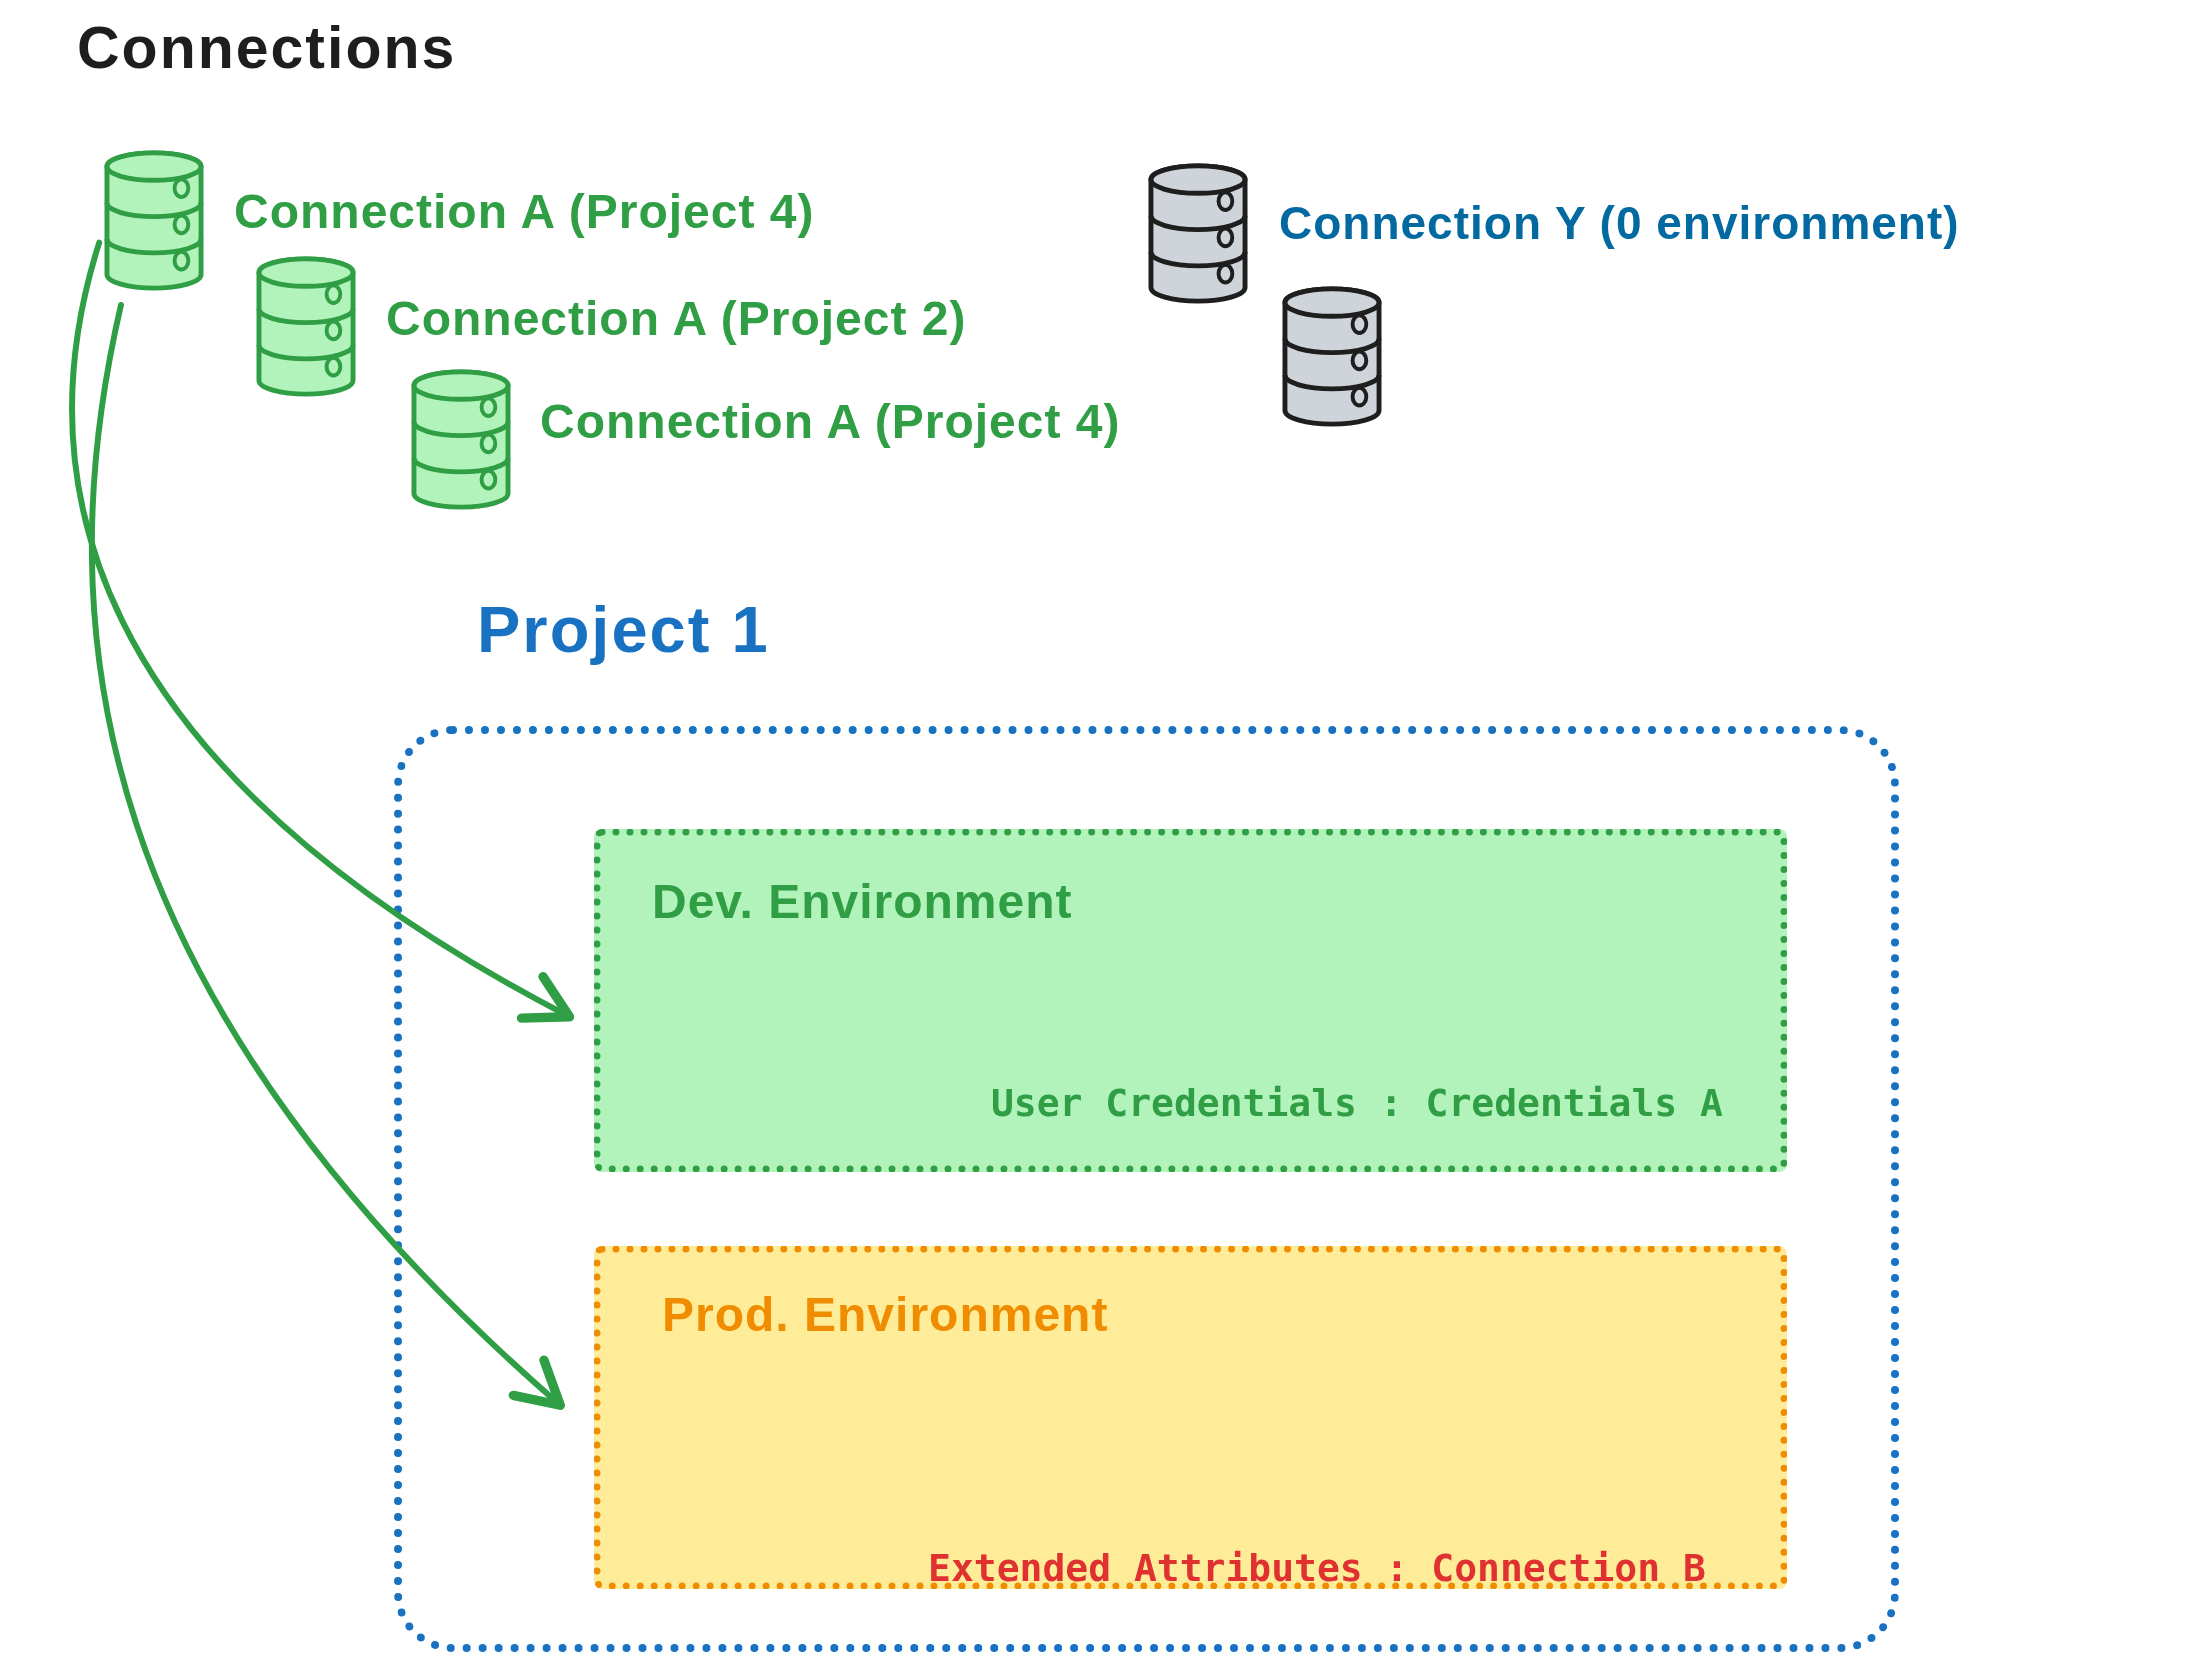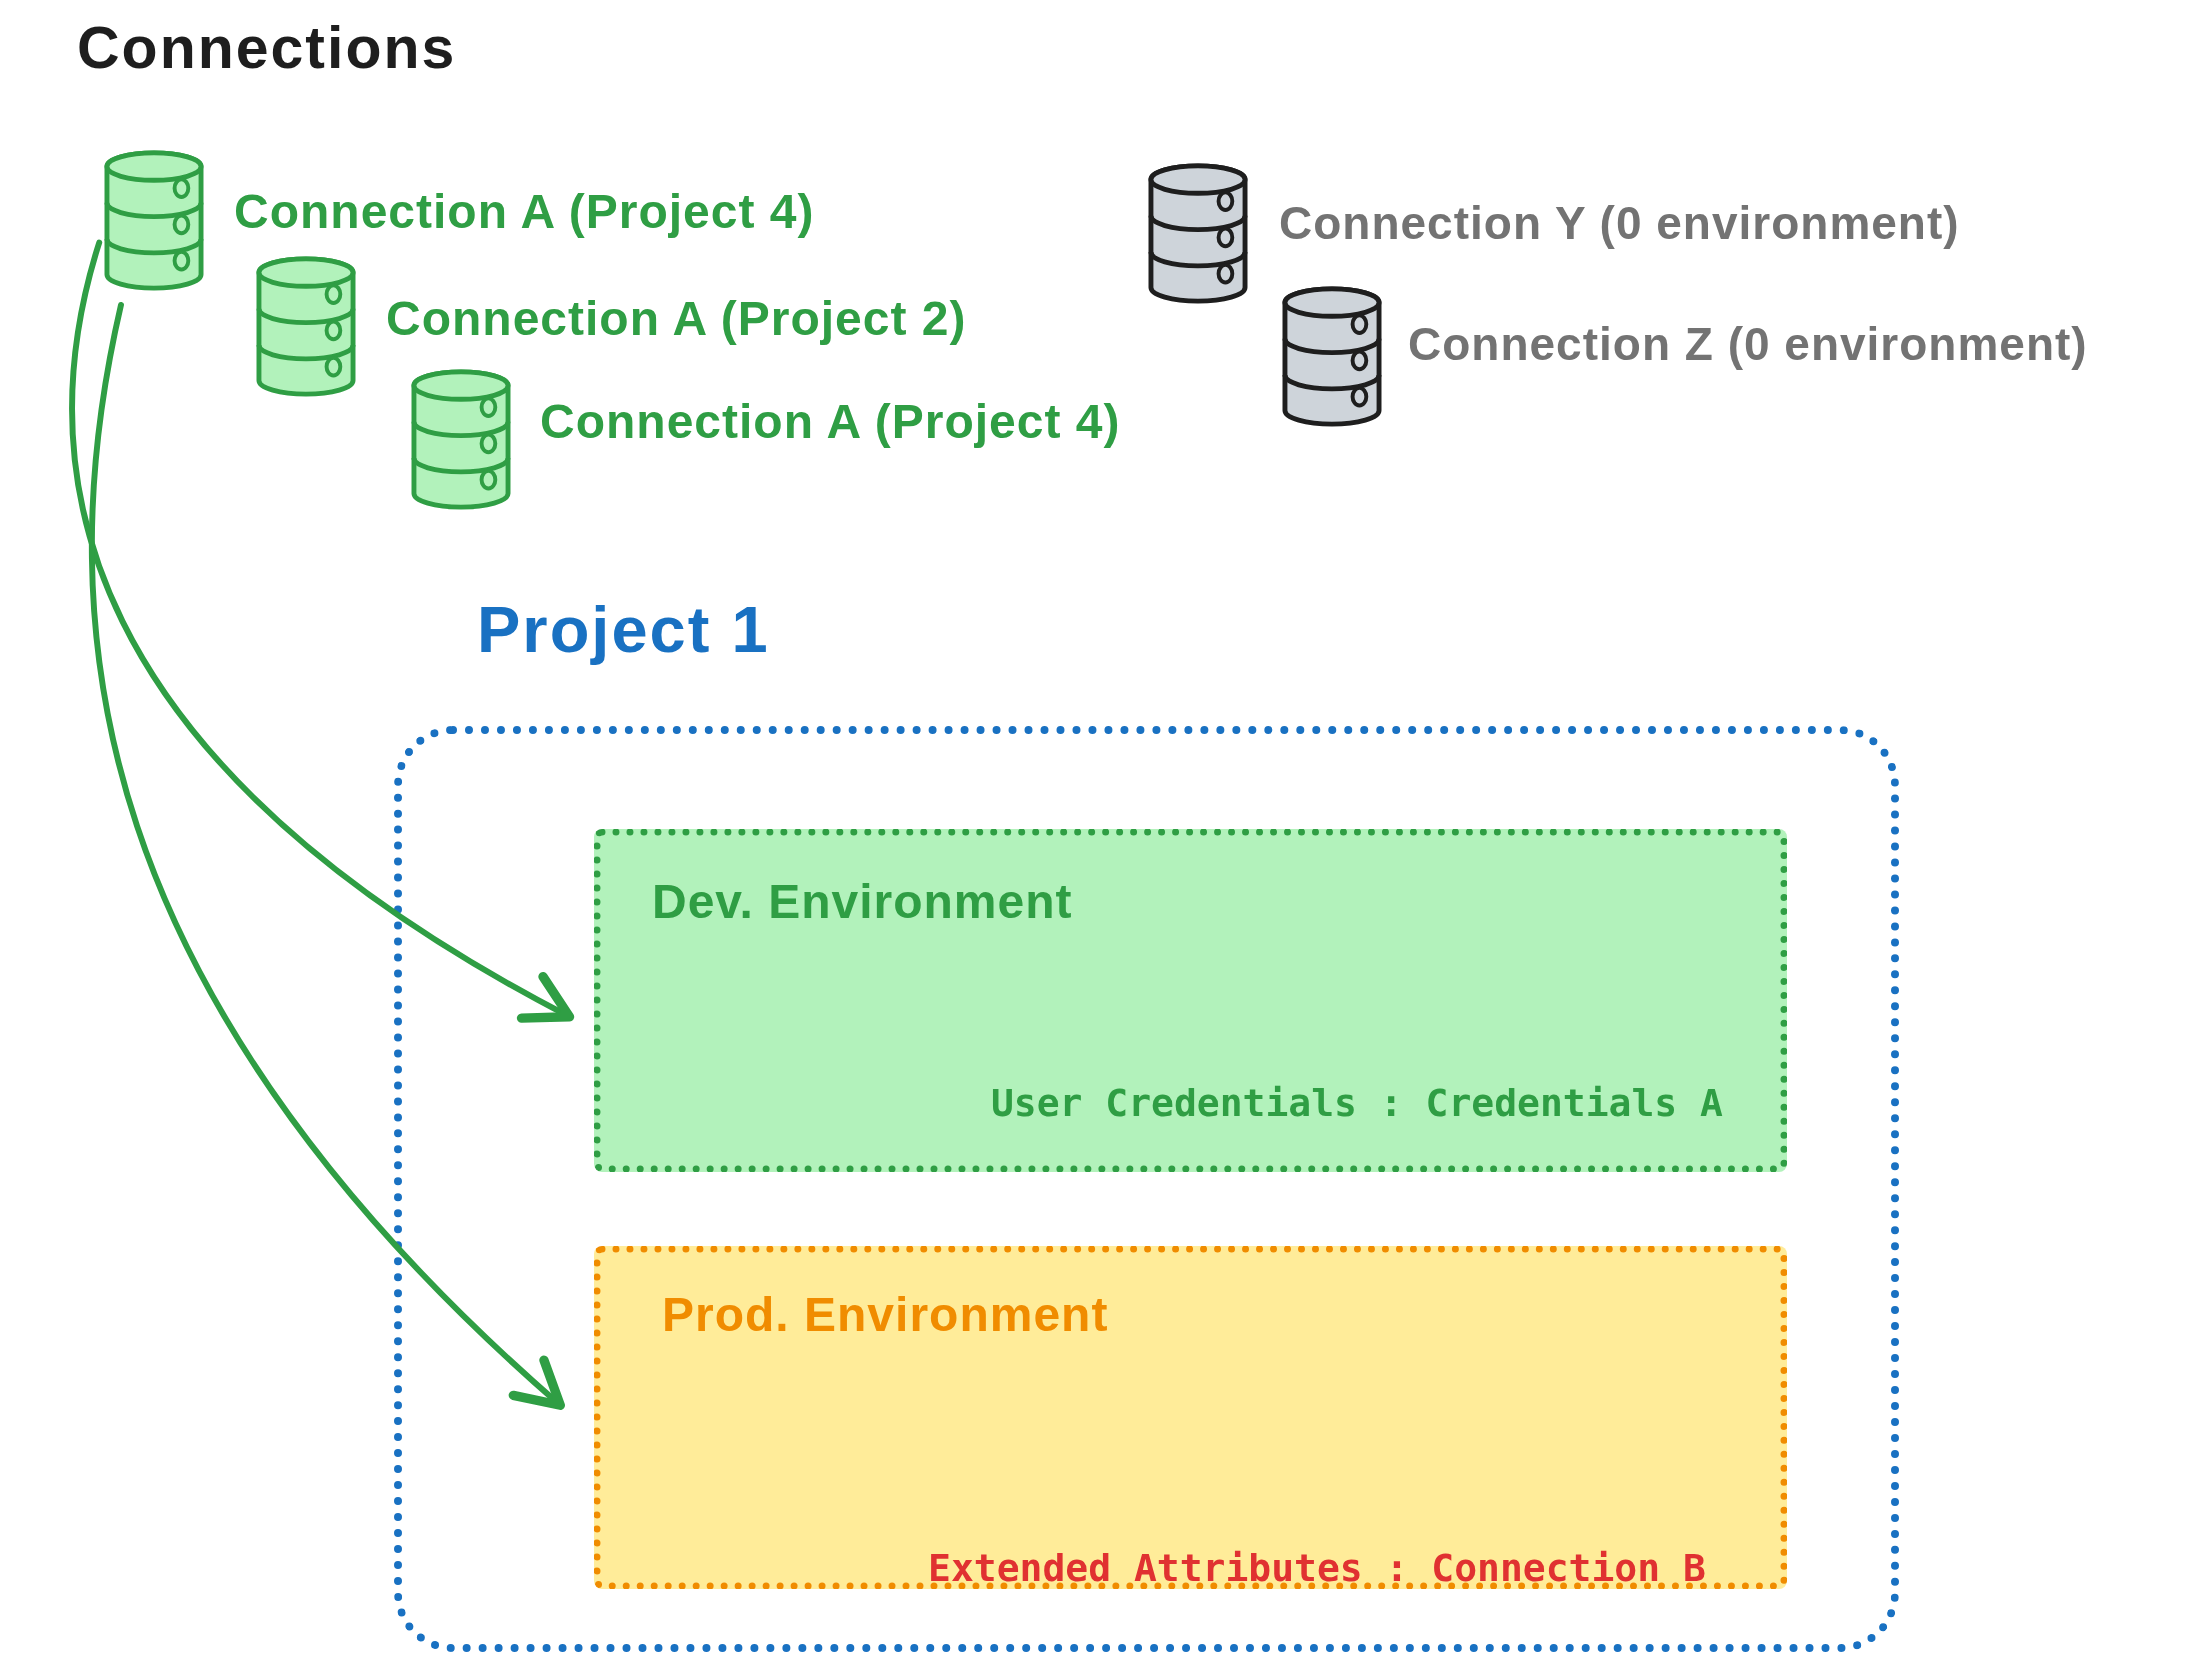--- a/index.html
+++ b/index.html
@@ -17,21 +17,21 @@
   .page-title {
     left: 77px; top: 14px;
     font-size: 59px; font-weight: 700;
     color: #1e1e1e; letter-spacing: 2px;
   }
 
   .conn-label {
     font-weight: 600; letter-spacing: 1px; white-space: nowrap;
   }
   .conn-label.green { color: #2f9e44; font-size: 48px; }
-  .conn-label.black { color: #737373; font-size: 46px; text-align: center; }
+  .conn-label.black { color: #0369a1; font-size: 46px; text-align: center; }
 
   .db-icon { display: block; }
   .db-icon.green ellipse, .db-icon.green path { stroke: #2f9e44; }
   .db-icon.green .fillpart { fill: #b2f2bb; }
   .db-icon.gray ellipse, .db-icon.gray path { stroke: #1e1e1e; }
   .db-icon.gray .fillpart { fill: #ced4da; }
   .db-icon path.sep { fill: none; }
 
   .project-title {
     left: 477px; top: 592px;
@@ -167,21 +167,20 @@
       <ellipse class="fillpart" cx="58" cy="20" rx="48" ry="14" stroke-width="5"></ellipse>
       <path class="sep" d="M10 57 a48 14 0 0 0 96 0" stroke-width="5"></path>
       <path class="sep" d="M10 94 a48 14 0 0 0 96 0" stroke-width="5"></path>
       <ellipse class="fillpart" cx="86" cy="42" rx="7" ry="9" stroke-width="4"></ellipse>
       <ellipse class="fillpart" cx="86" cy="79" rx="7" ry="9" stroke-width="4"></ellipse>
       <ellipse class="fillpart" cx="86" cy="116" rx="7" ry="9" stroke-width="4"></ellipse>
     </svg>
   </div>
 
   <div class="abs label-wrap conn-label black" style="left:1279px; top:196px;">Connection Y (0 environment)</div>
-  <div class="abs label-wrap conn-label black" style="left:1408px; top:317px;">Connection Z (0 environment)</div>
 
   <div class="abs project-title">Project 1</div>
 
   <div class="abs project-box">
 
     <div class="env-box dev">
       <div class="env-title">Dev. Environment</div>
       <div class="dev-cred-line mono">User Credentials : Credentials A</div>
     </div>
 

